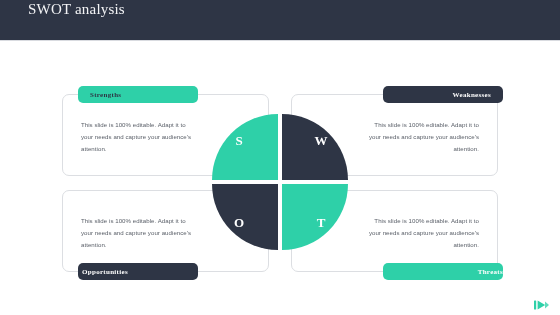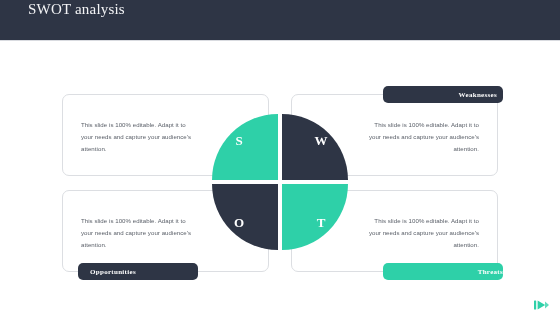--- a/index.html
+++ b/index.html
@@ -117,29 +117,29 @@
     top: -8px;
     justify-content: flex-start;
     padding-left: 12px;
   }
   .pill.strengths .pill-label { color: #2e3545; }
 
   .pill.weaknesses {
     left: 321px;
     top: -8px;
     justify-content: flex-end;
-    padding-right: 6px;
+    padding-right: 12px;
   }
   .pill.weaknesses .pill-label { color: #ffffff; }
 
   .pill.opportunities {
     left: 16px;
     top: 169px;
     justify-content: flex-start;
-    padding-left: 12px;
+    padding-left: 4px;
     text-align: center;
   }
   .pill.opportunities .pill-label { color: #ffffff; }
 
   .pill.threats {
     left: 321px;
     top: 169px;
     justify-content: flex-end;
   }
   .pill.threats .pill-label { color: #ffffff; }
@@ -225,20 +225,23 @@
     </div>
 
     <div class="quad-box bl">
       <div class="quad-text left-al">This slide is 100% editable. Adapt it to your needs and capture your audience's attention.</div>
     </div>
 
     <div class="quad-box br">
       <div class="quad-text right-al">This slide is 100% editable. Adapt it to your needs and capture your audience's attention.</div>
     </div>
 
+    <div class="pill teal strengths">
+      <span class="pill-label">Strengths</span>
+    </div>
 
     <div class="pill navy weaknesses">
       <span class="pill-label">Weaknesses</span>
     </div>
 
     <div class="pill navy opportunities">
       <span class="pill-label">Opportunities</span>
     </div>
 
     <div class="pill teal threats">

